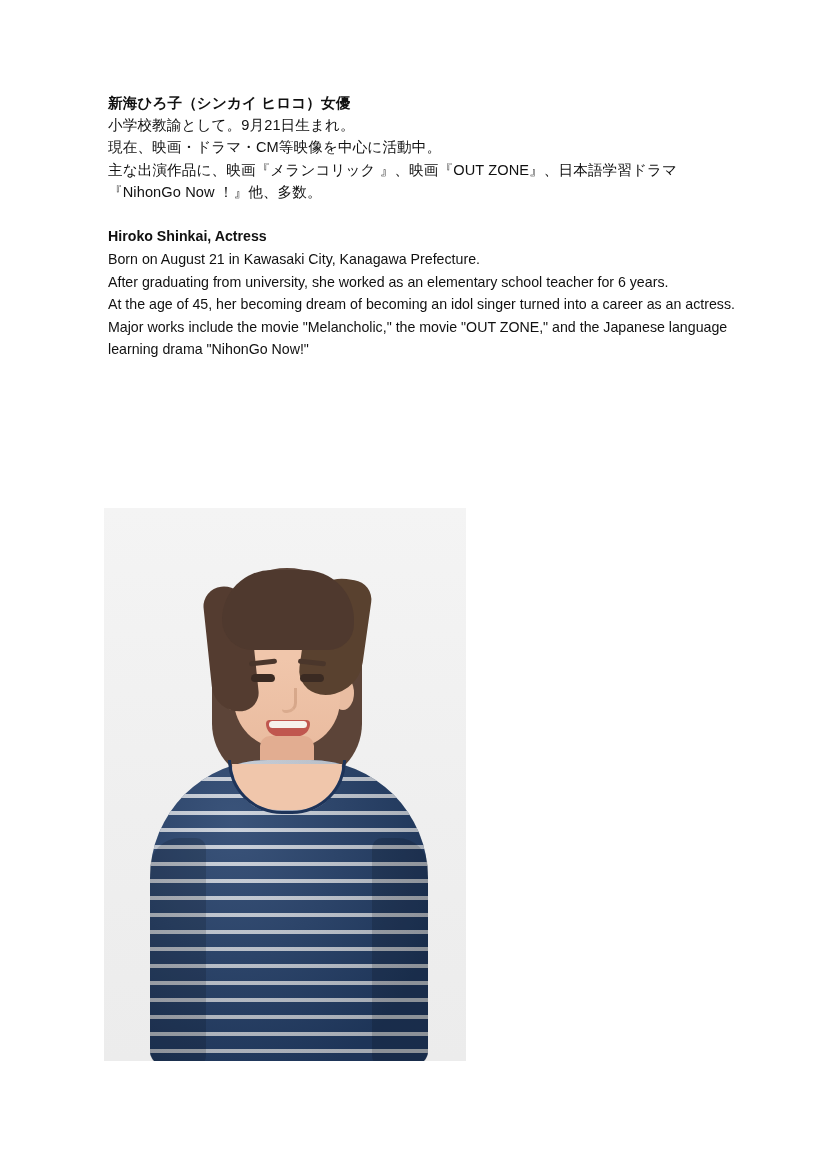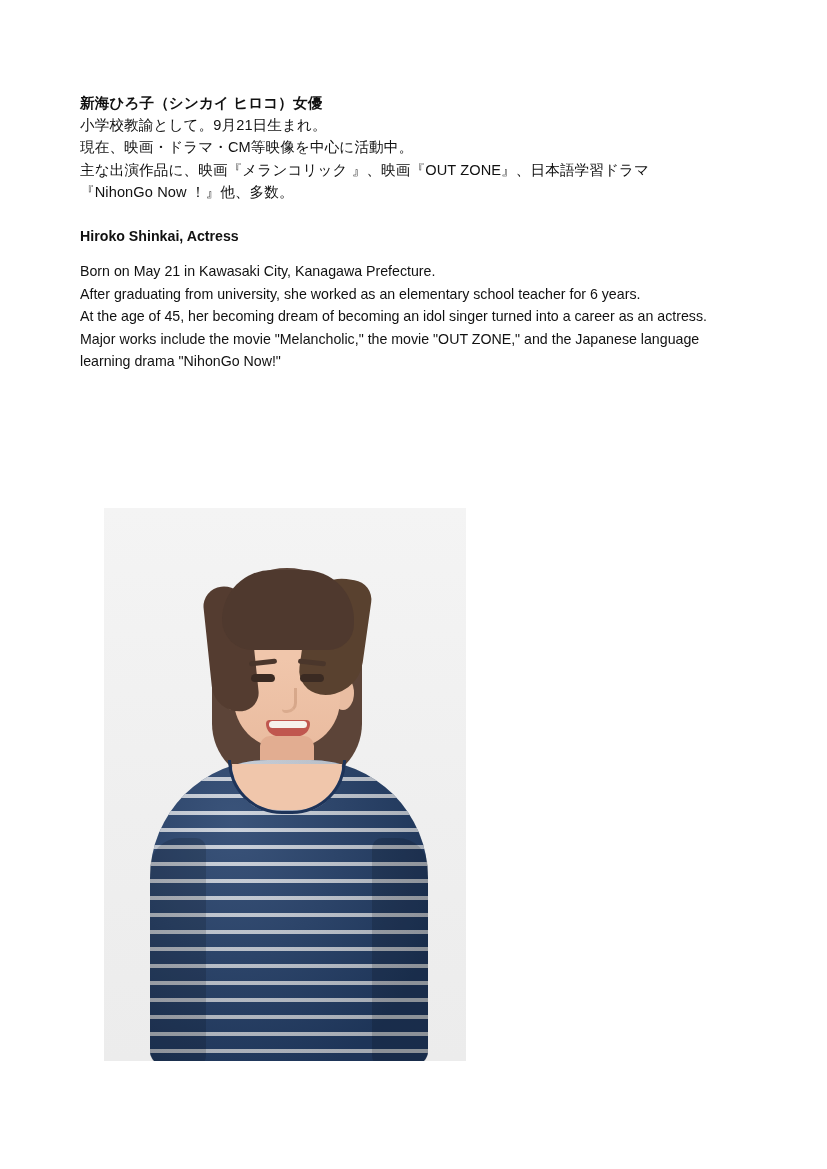--- a/index.html
+++ b/index.html
@@ -16,21 +16,21 @@
   }
   .page {
     position: relative;
     width: 827px;
     height: 1169px;
     background: #ffffff;
     box-sizing: border-box;
   }
   .content {
     position: absolute;
-    left: 80px;
+    left: 108px;
     top: 92px;
     width: 640px;
   }
   .ja-block {
     font-size: 14.6px;
     line-height: 1.52;
     letter-spacing: 0.1px;
   }
   .ja-block .heading {
     font-weight: bold;
@@ -41,21 +41,21 @@
   .en-block {
     margin-top: 22px;
     font-size: 14.2px;
     line-height: 1.58;
   }
   .en-block p {
     margin: 0;
   }
   .en-block .heading {
     font-weight: bold;
-    margin-bottom: 13px;
+    margin-bottom: 1px;
   }
   .photo-frame {
     position: absolute;
     left: 104px;
     top: 508px;
     width: 362px;
     height: 553px;
     background: #f2f2f2;
     overflow: hidden;
   }
@@ -269,21 +269,21 @@
 
     <div class="ja-block">
       <p class="heading">新海ひろ子（シンカイ ヒロコ）女優</p>
       <p>小学校教諭として。9月21日生まれ。</p>
       <p>現在、映画・ドラマ・CM等映像を中心に活動中。</p>
       <p>主な出演作品に、映画『メランコリック 』、映画『OUT ZONE』、日本語学習ドラマ『NihonGo Now ！』他、多数。</p>
     </div>
 
     <div class="en-block">
       <p class="heading">Hiroko Shinkai, Actress</p>
-      <p>Born on May 21 in Kawasaki City, Kanagawa Prefecture.</p>
+      <p>Born on August 21 in Kawasaki City, Kanagawa Prefecture.</p>
       <p>After graduating from university, she worked as an elementary school teacher for 6 years.</p>
       <p>At the age of 45, her becoming dream of becoming an idol singer turned into a career as an actress.</p>
       <p>Major works include the movie "Melancholic," the movie "OUT ZONE," and the Japanese language learning drama "NihonGo Now!"</p>
     </div>
 
   </div>
 
   <div class="photo-frame">
     <div class="photo">
       <div class="hair-back"></div>

